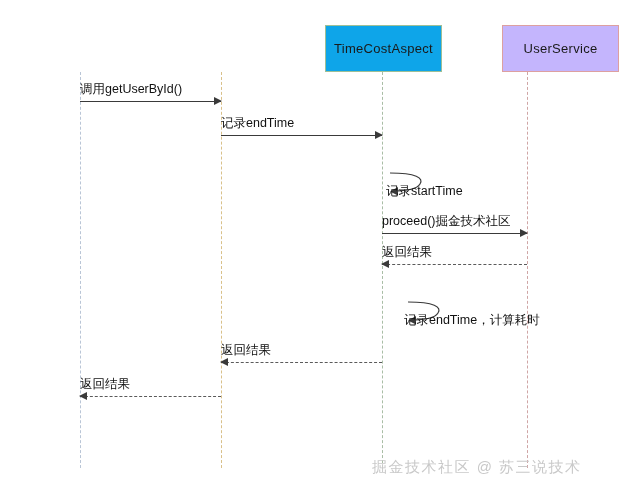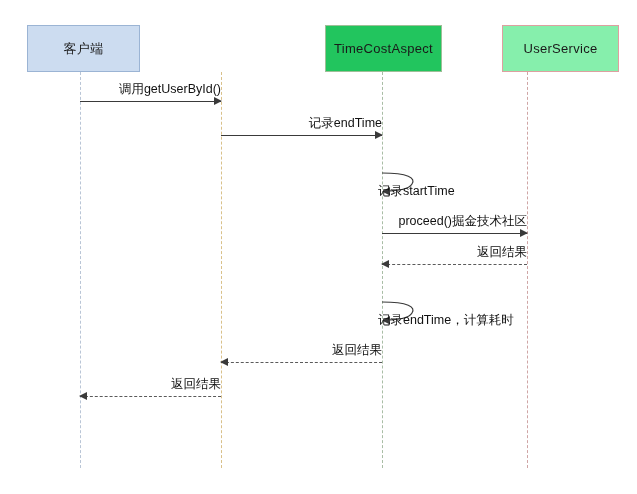--- a/index.html
+++ b/index.html
@@ -26,22 +26,22 @@
     display: flex;
     align-items: center;
     justify-content: center;
     font-size: 13px;
     color: #1a1a1a;
     letter-spacing: .3px;
     white-space: nowrap;
   }
   .actor-client   { background: #ccdcf0; border-color: #9bb4d4; }
   .actor-proxy    { background: #fbe3c4; border-color: #e0b676; }
-  .actor-aspect   { background: #22c55e; border-color: #9dbf97; }
-  .actor-service  { background: #86efac; border-color: #dda0a0; }
+  .actor-aspect   { background: #0ea5e9; border-color: #9dbf97; }
+  .actor-service  { background: #c4b5fd; border-color: #dda0a0; }
 
   
   .lifeline {
     position: absolute;
     width: 0;
     border-left-width: 1px;
     border-left-style: dashed;
   }
   .ll-client  { border-left-color: #b9c5d6; }
   .ll-proxy   { border-left-color: #d9c08a; }
@@ -77,29 +77,30 @@
     border-left: 8px solid #3a3a3a;
   }
   .msg.to-left .head {
     left: -1px;
     border-right: 8px solid #3a3a3a;
   }
   .msg .label {
     position: absolute;
     bottom: 3px;
     width: 100%;
-    text-align: right;
+    text-align: left;
     font-size: 12.5px;
     color: #111;
     white-space: nowrap;
   }
 
   
   .self-msg {
     position: absolute;
+    margin-left: 8px;
   }
   .self-msg svg {
     position: absolute;
     left: 0;
     top: 0;
     overflow: visible;
   }
   .self-msg .self-label {
     position: absolute;
     left: -4px;
@@ -122,23 +123,20 @@
 </head>
 <body>
 
 <div id="canvas">
 
   <div class="lifeline ll-client" style="left:80px;  top:72px; height:396px;"></div>
   <div class="lifeline ll-proxy" style="left:221px; top:72px; height:396px;"></div>
   <div class="lifeline ll-aspect" style="left:382px; top:72px; height:396px;"></div>
   <div class="lifeline ll-service" style="left:527px; top:72px; height:396px;"></div>
 
-  <div class="actor-box actor-client" style="left:27px;  top:25px; width:113px; height:47px;">
-    <span>客户端</span>
-  </div>
   <div class="actor-box actor-aspect" style="left:325px; top:25px; width:117px; height:47px;">
     <span>TimeCostAspect</span>
   </div>
   <div class="actor-box actor-service" style="left:502px; top:25px; width:117px; height:47px;">
     <span>UserService</span>
   </div>
 
   <div class="msg to-right" style="left:80px; top:101px; width:141px;">
     <div class="line"></div>
     <div class="head"></div>
@@ -164,34 +162,35 @@
     <div class="head"></div>
     <div class="label">proceed()掘金技术社区</div>
   </div>
 
   <div class="msg dashed to-left" style="left:382px; top:264px; width:145px;">
     <div class="line"></div>
     <div class="head"></div>
     <div class="label">返回结果</div>
   </div>
 
-  <div class="self-msg" style="left:382px; top:301px; width:40px; height:22px;">
+  <div class="self-msg" style="left:400px; top:301px; width:40px; height:22px;">
     <svg width="46" height="26" viewBox="0 0 46 26">
       <path d="M0,1 C26,1 34,6 30,12 C27,17 16,19 3,19" fill="none" stroke="#3a3a3a" stroke-width="1.2"></path>
       <polygon points="8,15 0,19.5 8,23.5" fill="#3a3a3a"></polygon>
     </svg>
     <div class="self-label">记录endTime，计算耗时</div>
   </div>
 
   <div class="msg dashed to-left" style="left:221px; top:362px; width:161px;">
     <div class="line"></div>
     <div class="head"></div>
     <div class="label">返回结果</div>
   </div>
 
   <div class="msg dashed to-left" style="left:80px; top:396px; width:141px;">
     <div class="line"></div>
     <div class="head"></div>
     <div class="label">返回结果</div>
   </div>
 
+  <div class="watermark" style="left:372px; top:458px;">掘金技术社区 @ 苏三说技术</div>
 
 </div>
 
 </body></html>

